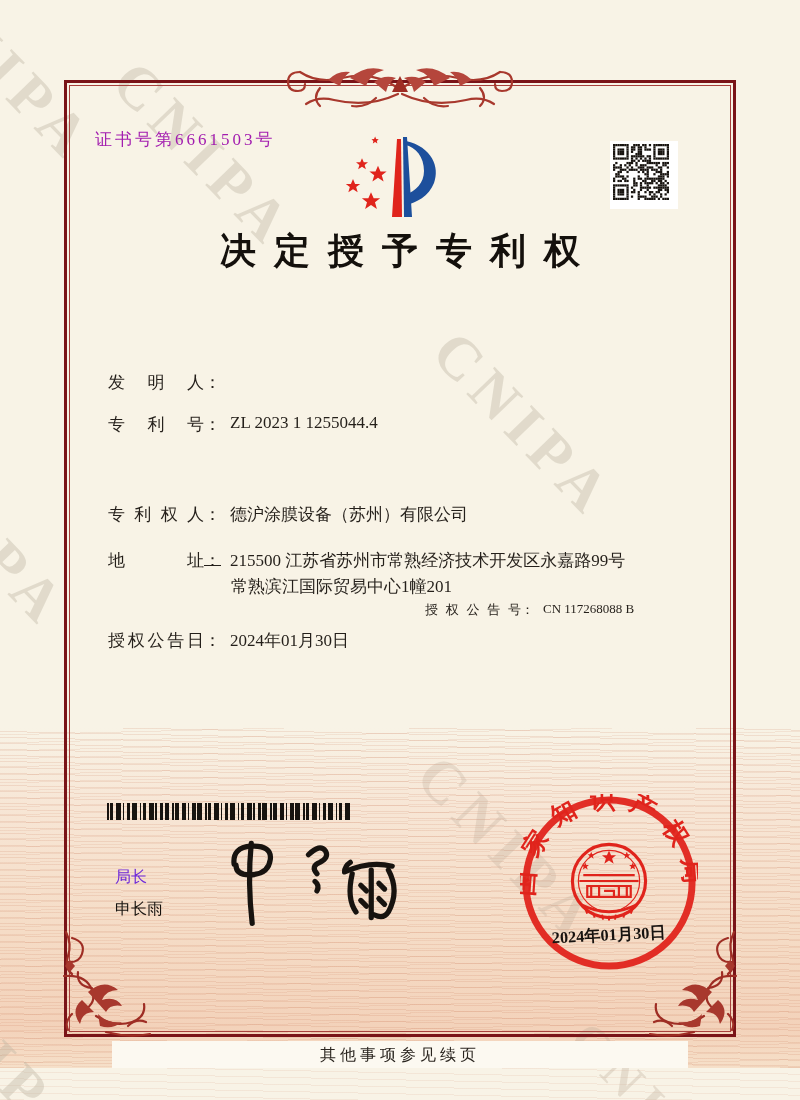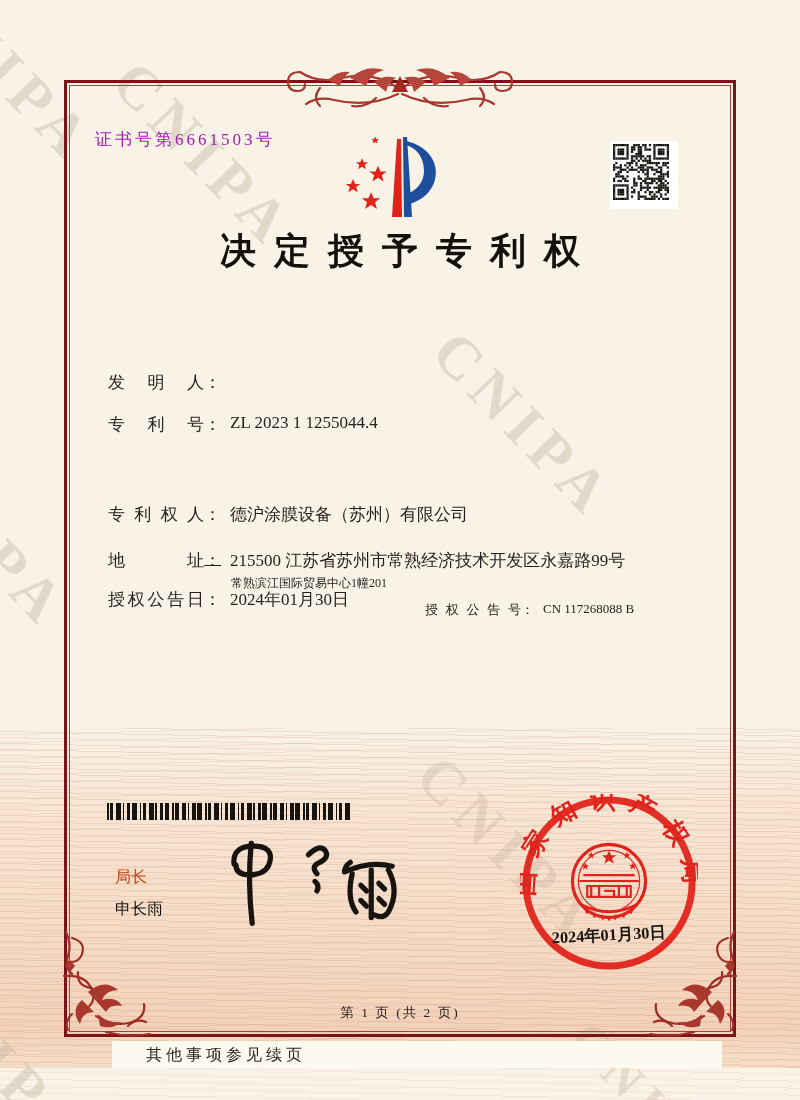--- a/index.html
+++ b/index.html
@@ -32,40 +32,40 @@
   .logo{position:absolute;left:340px;top:133px;}
   .qr{position:absolute;left:610px;top:141px;width:62px;height:62px;background:#fff;padding:3px;}
 
   .title{position:absolute;left:0;top:227px;width:800px;text-align:center;
      font-size:36px;font-weight:bold;letter-spacing:18px;color:#14100c;text-indent:18px;}
 
   .field-row{position:absolute;left:108px;font-size:17px;color:#241f1a;white-space:nowrap;}
   .flabel{display:inline-block;width:96px;text-align:justify;text-align-last:justify;vertical-align:top;}
   .fcolon{vertical-align:top;}
   .fvalue{margin-left:9px;vertical-align:top;display:inline-block;}
-  .addr2{position:absolute;left:231px;top:575px;font-size:12px;color:#241f1a;}
+  .addr2{position:absolute;left:231px;top:575px;font-size:17px;color:#241f1a;}
   .grant2{position:absolute;left:425px;top:601px;font-size:13px;color:#241f1a;white-space:nowrap;}
 
   .paras{position:absolute;left:95px;top:638px;width:614px;font-size:15.5px;line-height:21.5px;
      color:#2a2420;text-align:justify;}
   .paras p{margin:0 0 7px 0;text-indent:2em;}
 
   .barcode{position:absolute;left:107px;top:803px;width:248px;height:17px;font-size:0;}
   .barcode span{display:inline-block;height:100%;background:#17130f;vertical-align:top;}
 
-  .signer-title{position:absolute;left:115px;top:867px;font-size:16px;font-family:"Liberation Sans","DejaVu Sans",sans-serif;color:#c2410c;}
+  .signer-title{position:absolute;left:115px;top:867px;font-size:16px;font-family:"Liberation Sans","DejaVu Sans",sans-serif;color:#6d28d9;}
   .signer-name{position:absolute;left:115px;top:899px;font-size:16px;font-family:Liberation Serif, serif;color:#16120e;}
   .signature{position:absolute;left:218px;top:830px;}
 
   .seal{position:absolute;left:520px;top:794px;}
 
   .page-num{position:absolute;left:0;top:1004px;width:800px;text-align:center;font-size:13.5px;color:#2a2420;letter-spacing:2px;}
 
   .cont-strip{position:absolute;left:112px;top:1041px;width:576px;height:27px;background:#fcf9f1;
-     line-height:27px;font-size:16px;letter-spacing:4px;color:#2b2620;padding-left:34px;}
+     text-align:center;line-height:27px;font-size:16px;letter-spacing:4px;color:#2b2620;}
 
   .ornament-top{position:absolute;left:280px;top:54px;}
   .flourish-bl{position:absolute;left:52px;top:930px;}
   .flourish-br{position:absolute;left:648px;top:930px;transform:scaleX(-1);}
 </style>
 </head>
 <body>
 
 <div class="page">
 
@@ -507,21 +507,21 @@
     <span class="flabel">专利号</span><span class="fcolon">：</span><span class="fvalue">ZL 2023 1 1255044.4</span>
   </div>
   <div class="field-row" style="top:503px;">
     <span class="flabel">专利权人</span><span class="fcolon">：</span><span class="fvalue">德沪涂膜设备（苏州）有限公司</span>
   </div>
   <div class="field-row" style="top:549px;text-decoration:underline;">
     <span class="flabel">地址</span><span class="fcolon">：</span><span class="fvalue">215500 江苏省苏州市常熟经济技术开发区永嘉路99号</span>
   </div>
   <div class="addr2">常熟滨江国际贸易中心1幢201</div>
 
-  <div class="field-row" style="top:588px;">
+  <div class="field-row" style="top:629px;">
     <span class="flabel">授权公告日</span><span class="fcolon">：</span><span class="fvalue">2024年01月30日</span>
   </div>
   <div class="grant2">
     <span class="flabel">授权公告号</span><span class="fcolon">：</span><span class="fvalue">CN 117268088 B</span>
   </div>
 
 
   <div class="barcode"><span style="width:1.6px;margin-right:1.5px"></span><span style="width:3.2px;margin-right:3px"></span><span style="width:4.800000000000001px;margin-right:1.5px"></span><span style="width:1.6px;margin-right:3px"></span><span style="width:3.2px;margin-right:1.5px"></span><span style="width:4.800000000000001px;margin-right:3px"></span><span style="width:1.6px;margin-right:1.5px"></span><span style="width:3.2px;margin-right:3px"></span><span style="width:4.800000000000001px;margin-right:1.5px"></span><span style="width:1.6px;margin-right:3px"></span><span style="width:3.2px;margin-right:1.5px"></span><span style="width:4.800000000000001px;margin-right:3px"></span><span style="width:1.6px;margin-right:1.5px"></span><span style="width:3.2px;margin-right:3px"></span><span style="width:4.800000000000001px;margin-right:1.5px"></span><span style="width:1.6px;margin-right:3px"></span><span style="width:3.2px;margin-right:1.5px"></span><span style="width:4.800000000000001px;margin-right:3px"></span><span style="width:1.6px;margin-right:1.5px"></span><span style="width:3.2px;margin-right:3px"></span><span style="width:4.800000000000001px;margin-right:1.5px"></span><span style="width:1.6px;margin-right:3px"></span><span style="width:3.2px;margin-right:1.5px"></span><span style="width:4.800000000000001px;margin-right:3px"></span><span style="width:1.6px;margin-right:1.5px"></span><span style="width:3.2px;margin-right:3px"></span><span style="width:4.800000000000001px;margin-right:1.5px"></span><span style="width:1.6px;margin-right:3px"></span><span style="width:3.2px;margin-right:1.5px"></span><span style="width:4.800000000000001px;margin-right:3px"></span><span style="width:1.6px;margin-right:1.5px"></span><span style="width:3.2px;margin-right:3px"></span><span style="width:4.800000000000001px;margin-right:1.5px"></span><span style="width:1.6px;margin-right:3px"></span><span style="width:3.2px;margin-right:1.5px"></span><span style="width:4.800000000000001px;margin-right:3px"></span><span style="width:1.6px;margin-right:1.5px"></span><span style="width:3.2px;margin-right:3px"></span><span style="width:4.800000000000001px;margin-right:1.5px"></span><span style="width:1.6px;margin-right:3px"></span><span style="width:3.2px;margin-right:1.5px"></span><span style="width:4.800000000000001px;margin-right:3px"></span><span style="width:1.6px;margin-right:1.5px"></span><span style="width:3.2px;margin-right:3px"></span><span style="width:4.800000000000001px;margin-right:1.5px"></span></div>
 
   <div class="signer-title">局长</div>
@@ -568,16 +568,15 @@
     <g stroke="#e0241c" stroke-width="2.2" fill="none">
       <path d="M64,82 H116"></path>
       <path d="M60,88 H120"></path>
       <path d="M68,93 H112 V104 H68 Z"></path>
       <path d="M85,98 h10 v6"></path>
       <path d="M72,93 v11 M80,93 v11 M100,93 v11 M108,93 v11"></path>
     </g>
     <text x="90" y="148" text-anchor="middle" font-size="16.5" font-weight="bold" fill="#171310" transform="rotate(-3 90 148)" style="font-family:'Liberation Serif',serif;">2024年01月30日</text>
   </svg>
 
-  <div class="page-num">第 1 页 (共 2 页)</div>
   <div class="cont-strip">其他事项参见续页</div>
 
 </div>
 
 </body></html>

